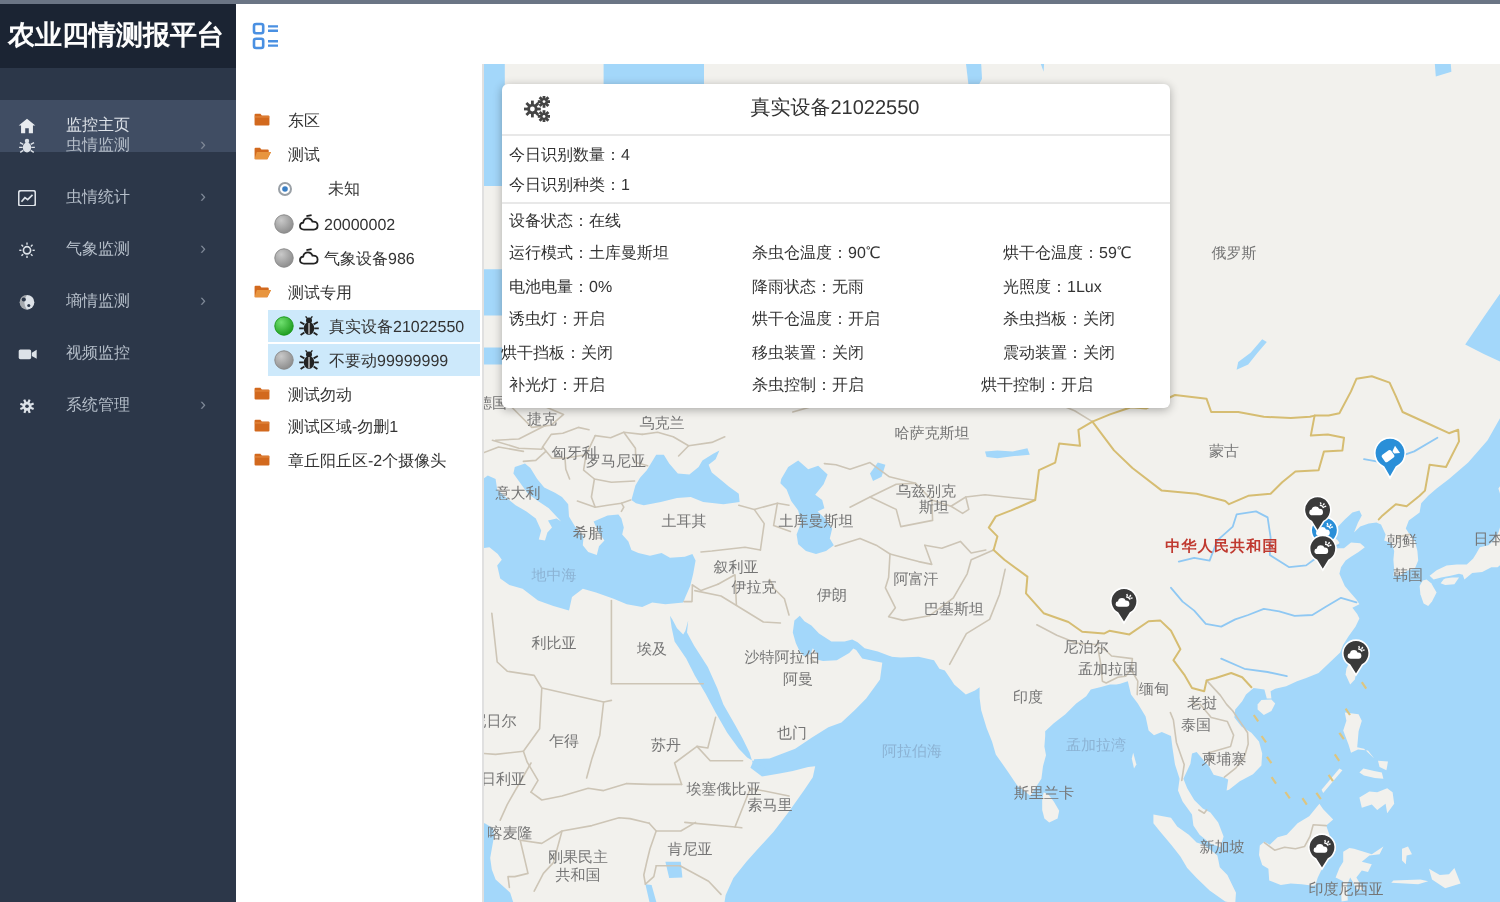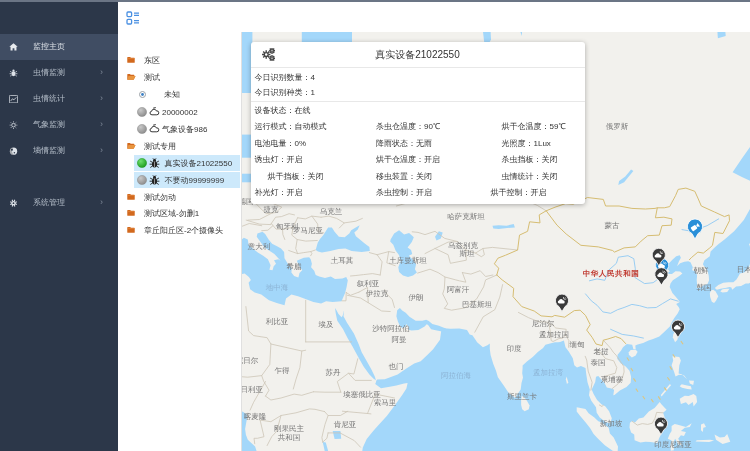--- a/index.html
+++ b/index.html
@@ -1,21 +1,21 @@
 <!DOCTYPE html>
 <html><head><meta charset="utf-8">
 <style>
 * { margin:0; padding:0; box-sizing:border-box; }
 html,body { width:750px; height:451px; overflow:hidden; font-family:"Liberation Sans",sans-serif; }
 #app { position:relative; width:750px; height:451px; background:#fff; }
 #topstrip { position:absolute; left:0; top:0; width:750px; height:2px; background:#6b7585; }
 #sidebar { position:absolute; left:0; top:2px; width:118px; height:449px; background:#2c3749; }
 #sbhead { position:absolute; left:0; top:0; width:118px; height:32px; background:#1b2433; color:#fdfdfd; font-size:13.5px; font-weight:bold; line-height:32px; padding-left:4px; letter-spacing:0; white-space:nowrap; }
 .mi { position:absolute; left:0; width:118px; height:26px; }
-.mi.active { background:#404d63; }
+.mi.active { background:#404d63;margin-top:16px; }
 .mic { position:absolute; left:9px; top:9px; }
 .mic svg,.ti svg,#topicon svg,#pgears svg { display:block; }
 .mt { position:absolute; left:33px; top:0; height:26px; line-height:26px; font-size:8px; color:#b6bfca; }
 .mi.active .mt { color:#dde2e8; }
 .arr { position:absolute; right:15px; top:0; height:26px; line-height:25px; color:#7f8997; font-size:9px; }
 #topbar { position:absolute; left:118px; top:2px; width:632px; height:30px; background:#fff; }
 #topicon { position:absolute; left:8px; top:9px; }
 #tree { position:absolute; left:118px; top:32px; width:124px; height:419px; background:#fff; border-right:1px solid #e0e0e0; }
 #treehead { position:absolute; left:118px; top:32px; width:124px; height:19px; background:#f2f2f2; border-bottom:1px solid #e3e3e3; font-size:8px; color:#666; line-height:19px; padding-left:6px; }
 .ti { position:absolute; }
@@ -96,38 +96,48 @@
           <svg width="9" height="8.3" viewBox="0 0 13 12">
             <circle cx="6.5" cy="6" r="5.3" fill="#dde2e8"></circle>
             <path d="M6.5,0.7 A5.3,5.3 0 0 0 6.5,11.3 A8,8.2 0 0 1 6.5,0.7" fill="rgba(0,0,0,0.25)"></path>
             <circle cx="4.2" cy="4" r="1.5" fill="#2c3749"></circle>
             <circle cx="7.8" cy="8.3" r="1.1" fill="#2c3749"></circle>
           </svg>
         </span>
         <span class="mt">墒情监测</span>
         <span class="arr">›</span>
       </div>
+      <div class="mi" style="top:162px">
+        <span class="mic">
+          <svg width="9.7" height="8.3" viewBox="0 0 14 12">
+            <rect x="0.5" y="2.5" width="9" height="7" rx="1.2" fill="#dde2e8"></rect>
+            <path d="M10,4.8 L13.5,2.8 L13.5,9.2 L10,7.2 Z" fill="#dde2e8"></path>
+          </svg>
+        </span>
+        <span class="mt">视频监控</span>
+      </div>
       <div class="mi" style="top:188px">
         <span class="mic">
           <svg width="9" height="8.3" viewBox="0 0 13 12">
             <circle cx="6.5" cy="6" r="3.2" fill="#dde2e8"></circle>
             <path d="M9.1,7.0 L11.3,7.9" stroke="#dde2e8" stroke-width="1.6"></path>
             <path d="M7.6,8.6 L8.5,10.8" stroke="#dde2e8" stroke-width="1.6"></path>
             <path d="M5.5,8.6 L4.6,10.8" stroke="#dde2e8" stroke-width="1.6"></path>
             <path d="M3.9,7.1 L1.7,8.0" stroke="#dde2e8" stroke-width="1.6"></path>
             <path d="M3.9,5.0 L1.7,4.1" stroke="#dde2e8" stroke-width="1.6"></path>
             <path d="M5.4,3.4 L4.5,1.2" stroke="#dde2e8" stroke-width="1.6"></path>
             <path d="M7.5,3.4 L8.4,1.2" stroke="#dde2e8" stroke-width="1.6"></path>
             <path d="M9.1,4.9 L11.3,4.0" stroke="#dde2e8" stroke-width="1.6"></path>
             <circle cx="6.5" cy="6" r="1.3" fill="#2c3749"></circle>
           </svg>
         </span>
         <span class="mt">系统管理</span>
         <span class="arr">›</span>
       </div>
+      <div id="sbhead">农业四情测报平台</div>
     </div>
 <div id="map">
       <svg width="508" height="419" viewBox="0 0 508 419" style="display:block">
         <rect width="508" height="419" fill="#a3d7fa"></rect>
         <path d="M-13.5,-37.1L519.2,-37.1L519.2,97.8L510.7,111.0L499.9,126.5L490.6,140.3L499.9,145.0L509.9,149.6L513.0,158.6L510.7,167.4L508.4,176.4L501.8,188.1L492.1,199.3L482.5,207.5L476.3,212.2L472.1,215.9L468.6,219.6L467.8,224.2L462.4,228.2L460.9,232.3L462.8,235.2L465.5,238.7L466.7,243.5L467.1,248.3L465.5,252.1L461.3,253.5L458.6,255.4L454.7,255.9L455.1,253.1L454.7,247.9L455.1,243.5L453.9,239.6L450.1,238.2L450.8,235.2L448.5,230.3L446.2,229.3L442.4,229.8L438.1,231.3L435.0,234.2L437.0,229.3L438.9,225.7L437.7,223.2L434.2,224.2L430.4,227.7L426.1,232.3L421.9,233.2L423.1,236.2L426.5,237.7L427.7,239.2L426.1,242.1L430.0,242.1L433.5,239.2L438.1,239.6L440.4,241.6L437.3,244.0L433.5,246.4L430.8,248.3L428.5,251.6L427.7,254.9L430.4,261.0L433.9,265.1L436.2,267.8L437.7,270.1L434.2,271.9L436.6,275.0L437.7,277.3L435.8,281.3L432.3,286.1L429.6,290.4L428.1,294.3L422.7,299.4L417.3,304.5L411.1,307.0L406.5,308.6L401.1,311.1L395.6,312.4L393.3,313.6L393.7,317.3L391.4,317.3L390.2,312.8L384.8,312.0L381.0,315.3L379.1,318.6L375.6,322.7L375.2,326.7L378.7,331.2L383.7,334.4L387.5,338.8L389.1,344.8L388.7,350.7L384.5,355.1L377.9,358.6L372.5,362.9L371.3,363.3L372.1,357.8L369.4,356.6L364.8,355.4L362.5,351.1L359.4,347.6L356.3,344.0L354.0,344.8L353.2,349.9L349.7,357.4L351.6,362.1L355.1,368.0L359.4,372.2L363.2,374.2L367.1,379.2L369.8,386.2L368.2,391.6L363.2,389.7L357.8,385.4L354.7,380.8L354.0,375.3L349.3,368.7L347.0,363.3L347.8,357.4L345.5,350.3L344.3,342.4L343.5,336.0L338.9,334.0L335.0,335.6L332.3,333.2L330.8,326.3L326.9,319.8L323.5,315.3L321.9,308.6L318.1,309.9L316.1,310.3L313.0,310.3L308.0,311.6L303.4,312.8L301.1,316.1L296.1,319.8L290.7,325.1L284.9,329.6L280.6,333.6L280.6,336.0L280.2,341.2L281.0,345.6L279.5,351.1L278.7,357.4L275.6,362.1L273.3,366.0L266.7,360.9L261.7,353.5L255.9,345.2L254.0,338.8L251.3,332.0L248.6,323.1L247.8,316.9L247.8,311.6L245.5,313.2L240.9,315.3L235.1,310.3L233.5,307.8L230.4,303.2L227.7,302.4L225.0,298.1L217.3,296.4L208.4,296.8L198.8,296.0L199.6,296.0L198.0,307.8L191.1,317.3L185.3,323.1L178.7,329.2L172.2,331.6L164.0,336.8L155.6,342.4L142.8,347.2L135.1,347.6L133.2,351.9L139.0,356.2L147.8,354.7L154.4,353.5L162.1,351.5L165.6,351.1L164.4,356.6L160.2,362.9L152.5,373.8L144.8,383.9L137.0,392.4L131.2,398.9L124.7,407.0L120.8,415.6L118.9,428.0L13.5,428.0L14.7,419.4L13.1,414.4L5.8,407.8L3.9,402.8L3.1,397.0L3.9,392.4L5.0,386.2L4.6,382.3L0.4,379.6L-5.4,380.4L-13.5,380.0Z" fill="#f2f1ed"></path>
         <path d="M514.2,152.2L518.0,145.7L521.1,154.8L518.8,164.3L517.2,176.4L521.1,182.3L515.3,193.7L514.5,182.3L516.1,164.3L514.2,158.0Z" fill="#f2f1ed"></path>
         <path d="M512.2,221.6L508.0,223.2L508.7,229.3L507.2,234.2L504.9,238.2L502.2,240.6L497.9,241.6L496.0,245.0L494.5,247.4L491.4,250.2L486.4,250.2L481.3,250.7L476.3,253.1L472.8,255.9L474.8,257.7L478.6,256.8L483.3,255.9L487.5,254.9L489.4,255.4L490.2,257.7L494.1,254.5L499.1,254.0L503.7,251.6L506.8,251.6L509.1,249.8L509.9,246.4L511.1,242.1L511.8,235.7L511.4,229.3L513.4,225.7Z" fill="#f2f1ed"></path>
         <path d="M469.4,258.2L467.8,261.0L468.2,265.1L469.8,269.7L472.1,271.0L474.0,268.8L476.3,264.2L473.6,259.6L471.3,257.7Z" fill="#f2f1ed"></path>
         <path d="M479.8,257.7L478.3,259.6L480.6,260.5L485.2,260.1L487.5,256.8L484.0,256.8L480.6,257.3Z" fill="#f2f1ed"></path>
         <path d="M508.7,217.0L507.2,212.2L509.5,209.1L513.4,208.5L513.8,215.4L511.1,218.5Z" fill="#f2f1ed"></path>
@@ -525,28 +535,28 @@
           <path d="M9.2,9.4 L7.8,8.0" stroke="#444" stroke-width="1.4"></path>
           <path d="M10.0,9.1 L10.0,7.1" stroke="#444" stroke-width="1.4"></path>
           <path d="M10.8,9.4 L12.2,8.0" stroke="#444" stroke-width="1.4"></path>
           <circle cx="10" cy="10.2" r="0.7" fill="#fff"></circle>
         </svg>
       </span>
       <div class="pr" style="left:4px;top:29.5px">今日识别数量：4</div>
       <div class="pr" style="left:4px;top:44.5px">今日识别种类：1</div>
       <div class="pdiv" style="top:58.5px"></div>
       <div class="pr" style="left:4px;top:62.5px">设备状态：在线</div>
-      <div class="pr" style="left:4px;top:79.0px">运行模式：自动模式</div>
+      <div class="pr" style="left:4px;top:79.0px">运行模式：土库曼斯坦</div>
       <div class="pr" style="left:125.5px;top:79.0px">杀虫仓温度：90℃</div>
       <div class="pr" style="left:251px;top:79.0px">烘干仓温度：59℃</div>
       <div class="pr" style="left:4px;top:95.5px">电池电量：0%</div>
       <div class="pr" style="left:125.5px;top:95.5px">降雨状态：无雨</div>
       <div class="pr" style="left:251px;top:95.5px">光照度：1Lux</div>
       <div class="pr" style="left:4px;top:112.0px">诱虫灯：开启</div>
       <div class="pr" style="left:125.5px;top:112.0px">烘干仓温度：开启</div>
       <div class="pr" style="left:251px;top:112.0px">杀虫挡板：关闭</div>
-      <div class="pr" style="left:17px;top:128.5px">烘干挡板：关闭</div>
+      <div class="pr" style="left:0;top:128.5px">烘干挡板：关闭</div>
       <div class="pr" style="left:125.5px;top:128.5px">移虫装置：关闭</div>
-      <div class="pr" style="left:251px;top:128.5px">虫情统计：关闭</div>
+      <div class="pr" style="left:251px;top:128.5px">震动装置：关闭</div>
       <div class="pr" style="left:4px;top:145.0px">补光灯：开启</div>
       <div class="pr" style="left:125.5px;top:145.0px">杀虫控制：开启</div>
       <div class="pr" style="left:240px;top:145.0px">烘干控制：开启</div>
     </div>
 </div>
 </body></html>

